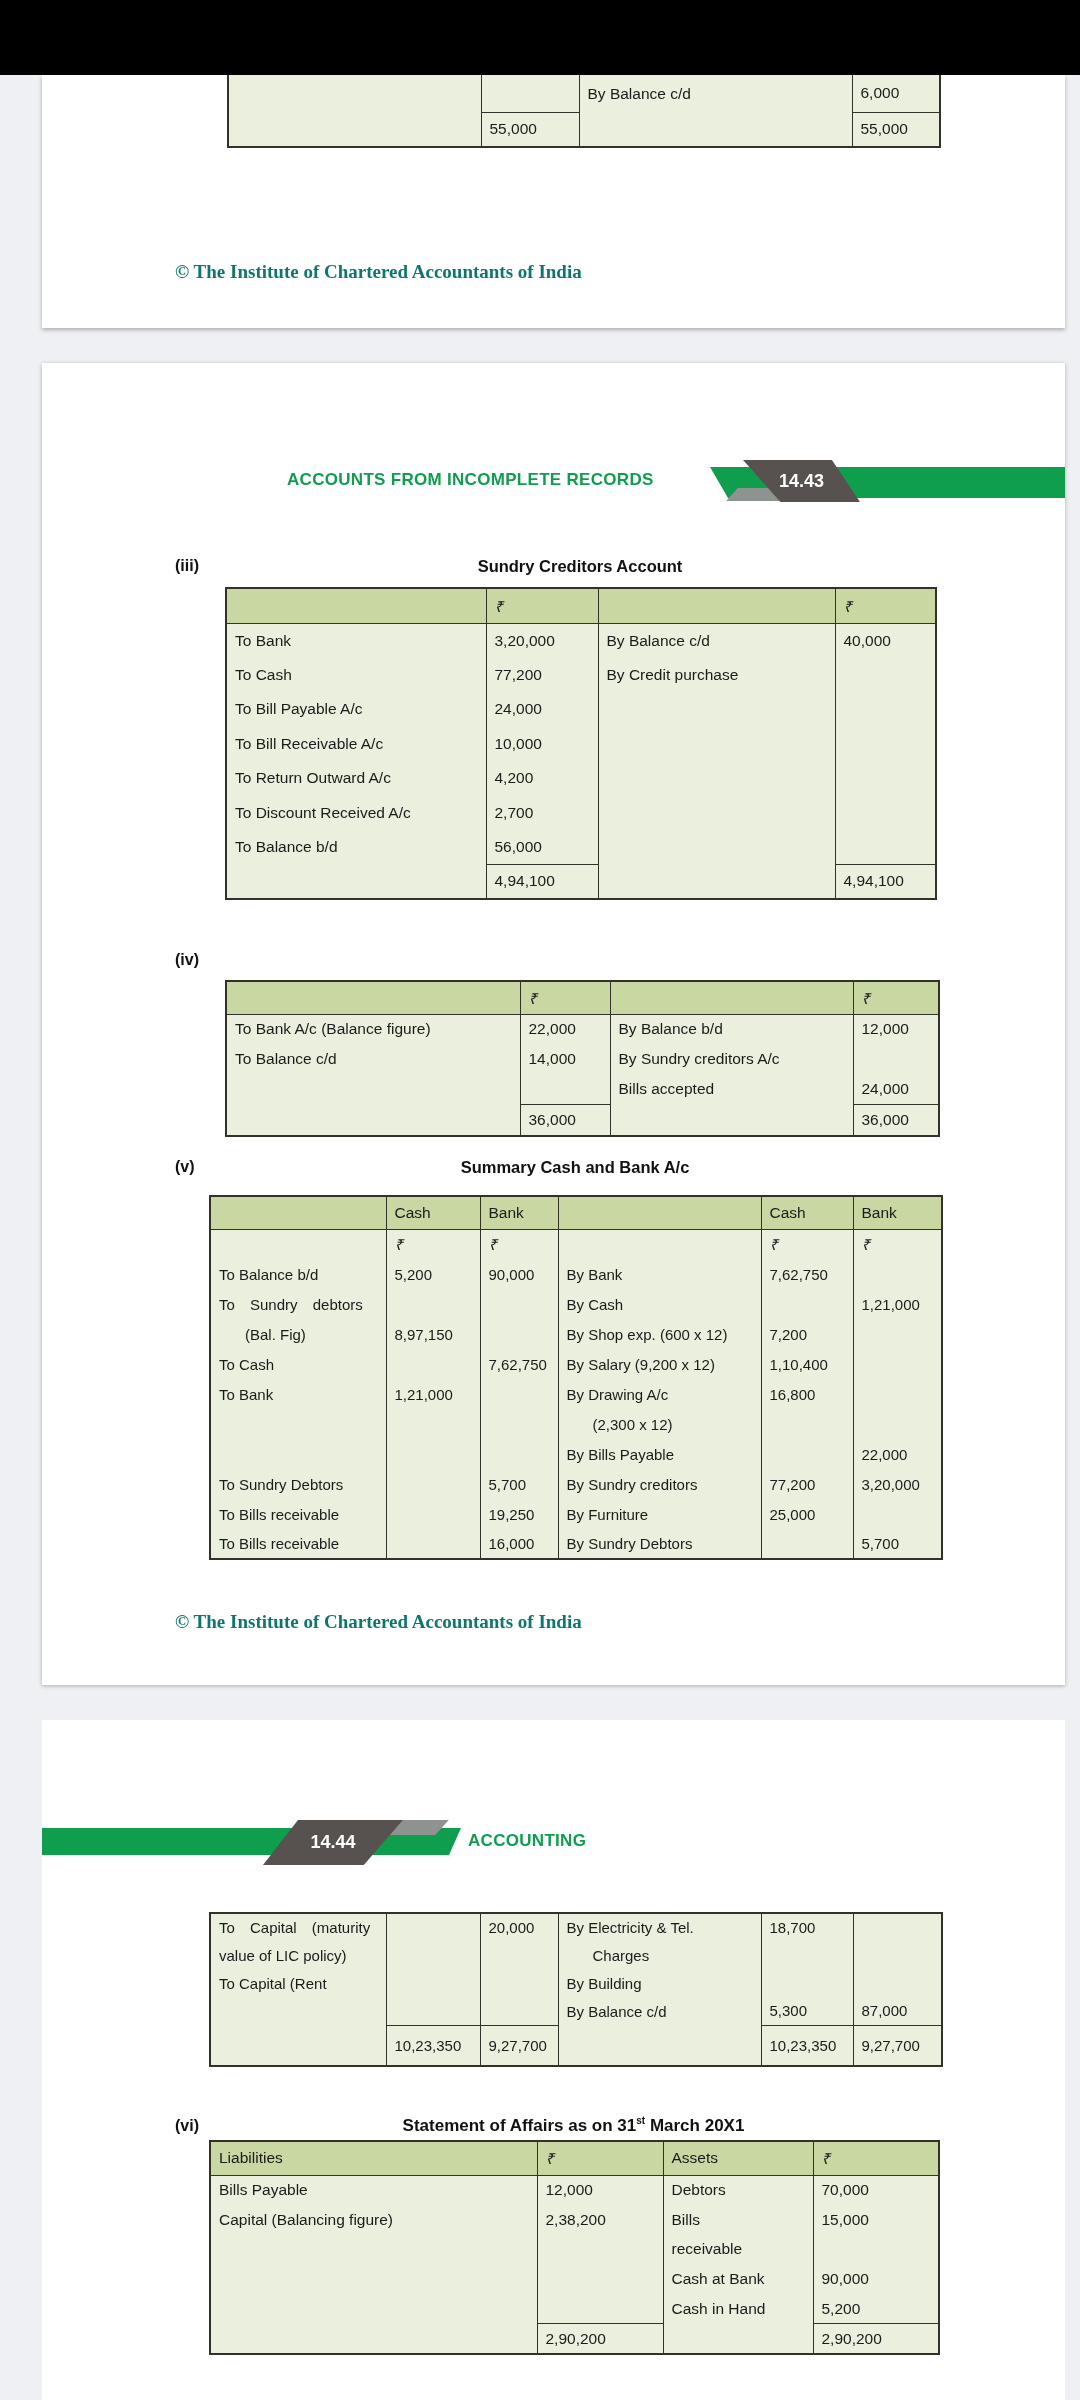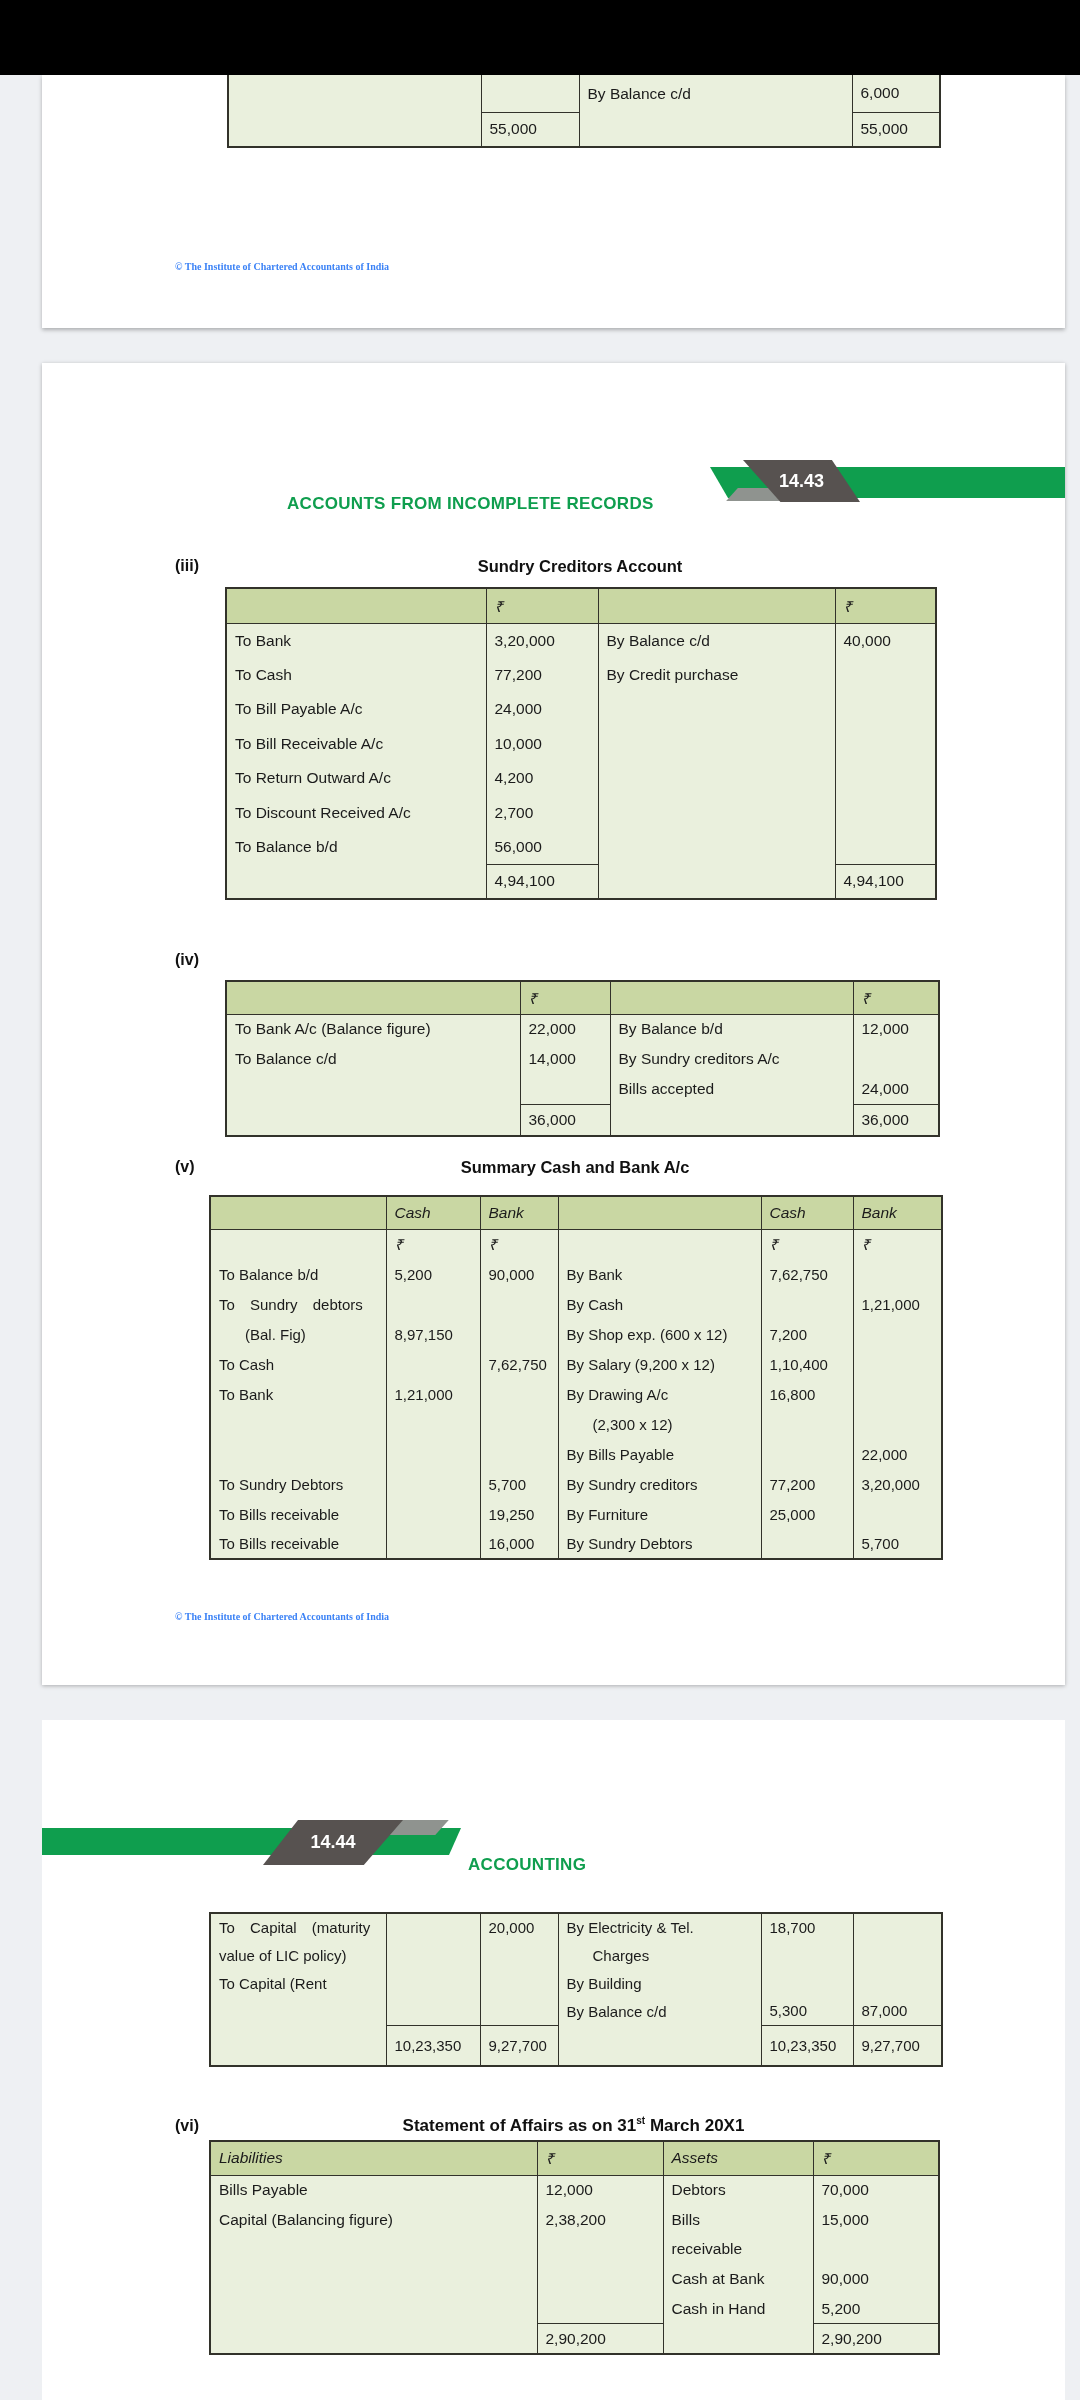--- a/index.html
+++ b/index.html
@@ -19,21 +19,21 @@
 
   
   table.acct{position:absolute;border-collapse:collapse;table-layout:fixed;
     background:var(--body-bg);border:2px solid var(--border);color:var(--text);}
   .acct td,.acct th{padding:0 8px;white-space:nowrap;overflow:hidden;
     font-weight:normal;text-align:left;vertical-align:middle;}
   .acct td+td,.acct th+th{border-left:1px solid var(--border);}
   .acct thead th{background:var(--header-bg);border-bottom:1.5px solid var(--border);}
   .num{text-align:right;}
   .cur{font-weight:bold;font-style:italic;text-align:right;font-size:15px;}
-  .hdr{font-weight:bold;font-style:italic;font-size:15.5px;}
+  .hdr{font-weight:bold;font-size:15.5px;}
   .tl{border-top:1.5px solid var(--border);}
   .ind{padding-left:48px !important;}
   .ind2{padding-left:34px !important;}
   .jus{word-spacing:11px;}
 
   #t-frag{left:185px;top:0;border-top:none;font-size:15.5px;}
   #t-frag tr.r0{height:37px;} #t-frag tr.r1{height:35px;}
 
   #t3{left:183px;top:224px;font-size:15.5px;}
   #t3 thead tr{height:35px;} #t3 tbody tr{height:34.5px;} #t3 tr.totals{height:34px;}
@@ -48,39 +48,39 @@
   #t-cont tbody tr{height:28px;} #t-cont tr.totals{height:41px;}
 
   #t6{left:167px;top:420px;font-size:15.5px;}
   #t6 thead tr{height:34px;margin-left:31px;} #t6 tbody tr{height:29.8px;} #t6 tr.totals{height:30px;}
 
   
   .sec-label{position:absolute;font-weight:bold;font-size:16px;color:#111;}
   .sec-title{position:absolute;font-weight:bold;font-size:16.5px;color:#111;text-align:center;}
   .sec-title sup{font-size:10px;}
   .copyright{position:absolute;font-family:"Liberation Serif", serif;font-weight:bold;
-             font-size:10px;color:#3b82f6;}
+             font-size:19px;color:#0f766e;}
 
   
   .bar{position:absolute;background:var(--accent-green);z-index:1;}
   #bar2{left:668px;top:104px;width:355px;height:31px;
         clip-path:polygon(0 0,100% 0,100% 100%,18px 100%);}
   #bar3{left:0;top:108px;width:419px;height:27px;
         clip-path:polygon(0 0,100% 0,calc(100% - 12px) 100%,0 100%);}
   .wedge{position:absolute;background:var(--wedge-gray);z-index:2;}
   #wedge2{left:690px;top:125px;width:62px;height:13px;transform:skewX(-42deg);}
   #wedge3{left:348px;top:100px;width:52px;height:15px;transform:skewX(-42deg);}
   .tag{position:absolute;background:var(--tag-gray);color:#fff;font-weight:bold;
        font-size:18px;display:flex;align-items:center;justify-content:center;z-index:3;}
   #tag2{left:701px;top:97px;width:117px;height:42px;
         clip-path:polygon(0 0,76% 0,100% 100%,32% 100%);}
   #tag3{left:221px;top:100px;width:140px;height:45px;
         clip-path:polygon(25% 0,100% 0,72% 100%,0 100%);text-align:center;}
   .chapter-title{position:absolute;font-weight:bold;font-size:17px;
-                 color:var(--accent-green);letter-spacing:0.3px;z-index:4;margin-top:24px;}
+                 color:var(--accent-green);letter-spacing:0.3px;z-index:4;}
   #chapter2{left:245px;top:107px;}
   #chapter3{left:426px;top:111px;}
 </style>
 </head>
 <body>
 
 <div class="statusbar"></div>
 
 <div class="page" id="page1">
   <table class="acct" id="t-frag">

